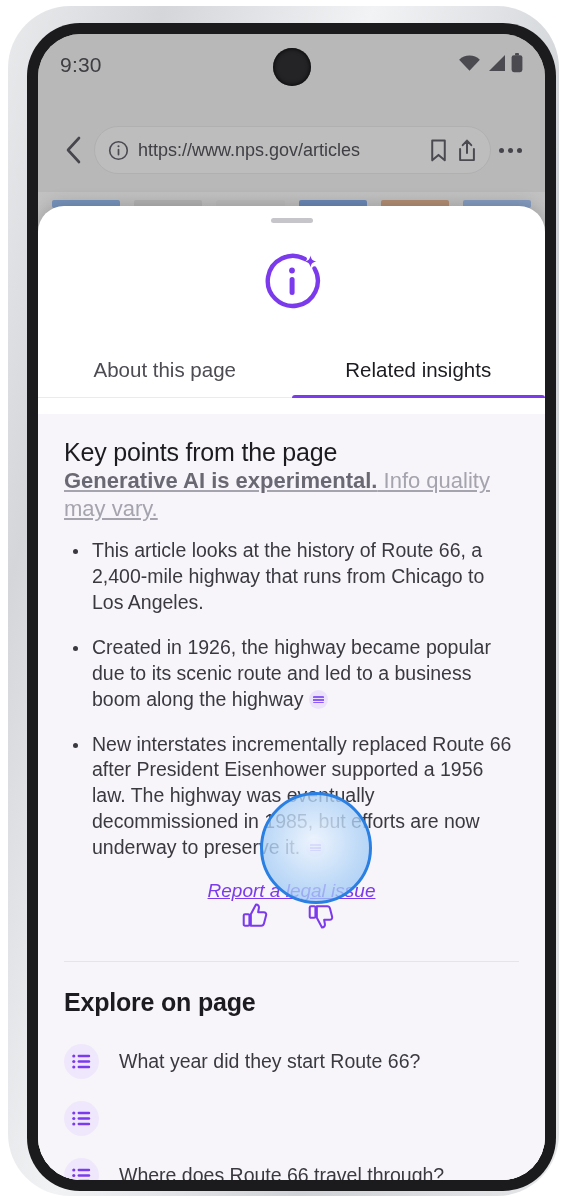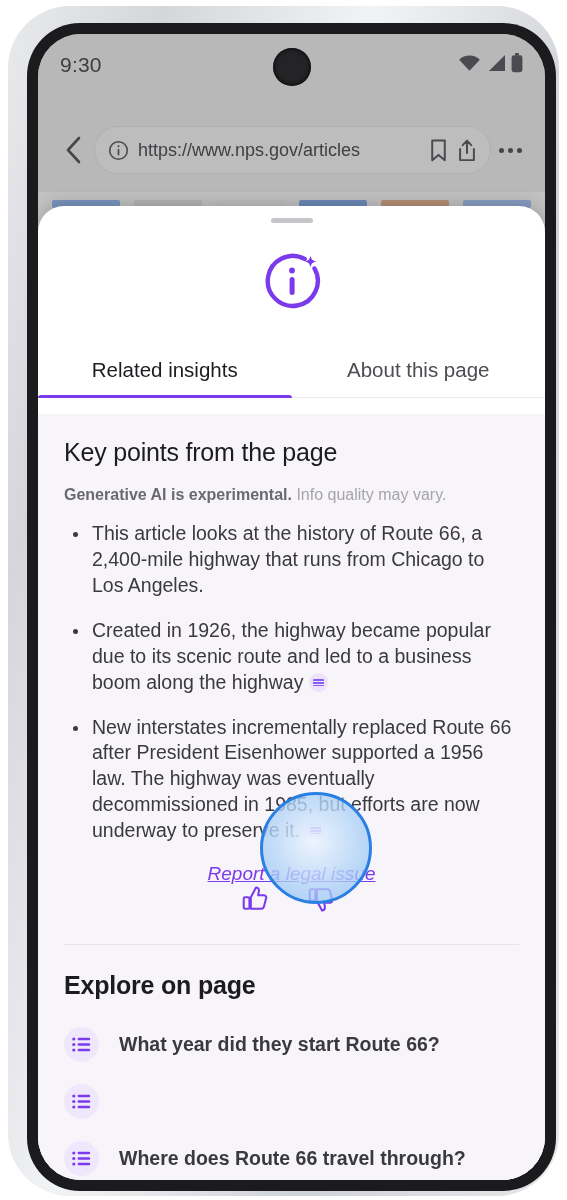--- a/index.html
+++ b/index.html
@@ -161,24 +161,24 @@
     overflow: hidden;
   }
   .section-title {
     font-size: 25px;
     font-weight: 400;
     color: #1c1b20;
     letter-spacing: -.2px;
     padding-top: 24px;
   }
   .disclaimer {
-    margin-top: 18px;
-    font-size: 16px;
+    font-size: 22px;
     line-height: 1.25;
     color: #a5a3ad;
+    text-decoration: underline;
   }
   .disclaimer b { color: #6a6873; font-weight: 700; }
   ul.bullets { list-style: none; margin-top: 16px; }
   ul.bullets li {
     position: relative;
     padding-left: 28px;
     margin-bottom: 19px;
     font-size: 19.5px;
     line-height: 1.33;
     color: #3a3940;
@@ -230,21 +230,20 @@
     font-weight: 700;
     color: #1c1b20;
     letter-spacing: -.2px;
     padding-top: 26px;
   }
   .qlist { margin-top: 16px; }
   .qrow {
     display: flex; align-items: center;
     gap: 20px;
     padding: 11px 0;
-    font-weight: bold;
   }
   .qbadge {
     flex: 0 0 auto;
     width: 35px; height: 35px;
     border-radius: 50%;
     background: #efe8fc;
     display: flex; align-items: center; justify-content: center;
   }
   .qtext {
     font-size: 19.5px;
@@ -349,22 +348,22 @@
       <div class="hero-icon">
         <svg width="66" height="66" viewBox="0 0 66 66">
           <path d="M55.5 21.5a25 25 0 1 1-9.8-9.6" stroke="#7c3aed" stroke-width="4.4" fill="none" stroke-linecap="round"></path>
           <circle cx="33" cy="23.5" r="2.9" fill="#7c3aed"></circle>
           <rect x="30.6" y="30" width="5" height="18" rx="2.5" fill="#7c3aed"></rect>
           <path d="M51.5 8.5c.9 4.1 1.9 5.1 6 6-4.1.9-5.1 1.9-6 6-.9-4.1-1.9-5.1-6-6 4.1-.9 5.1-1.9 6-6Z" fill="#7c3aed"></path>
         </svg>
       </div>
 
       <div class="tabs">
+        <div class="tab">About this page</div>
         <div class="tab active">Related insights</div>
-        <div class="tab">About this page</div>
       </div>
 
       <div class="content">
 
         <div class="section-title">Key points from the page</div>
 
         <div class="disclaimer">
           <b>Generative AI is experimental.</b><span> Info quality may vary.</span>
         </div>
 

